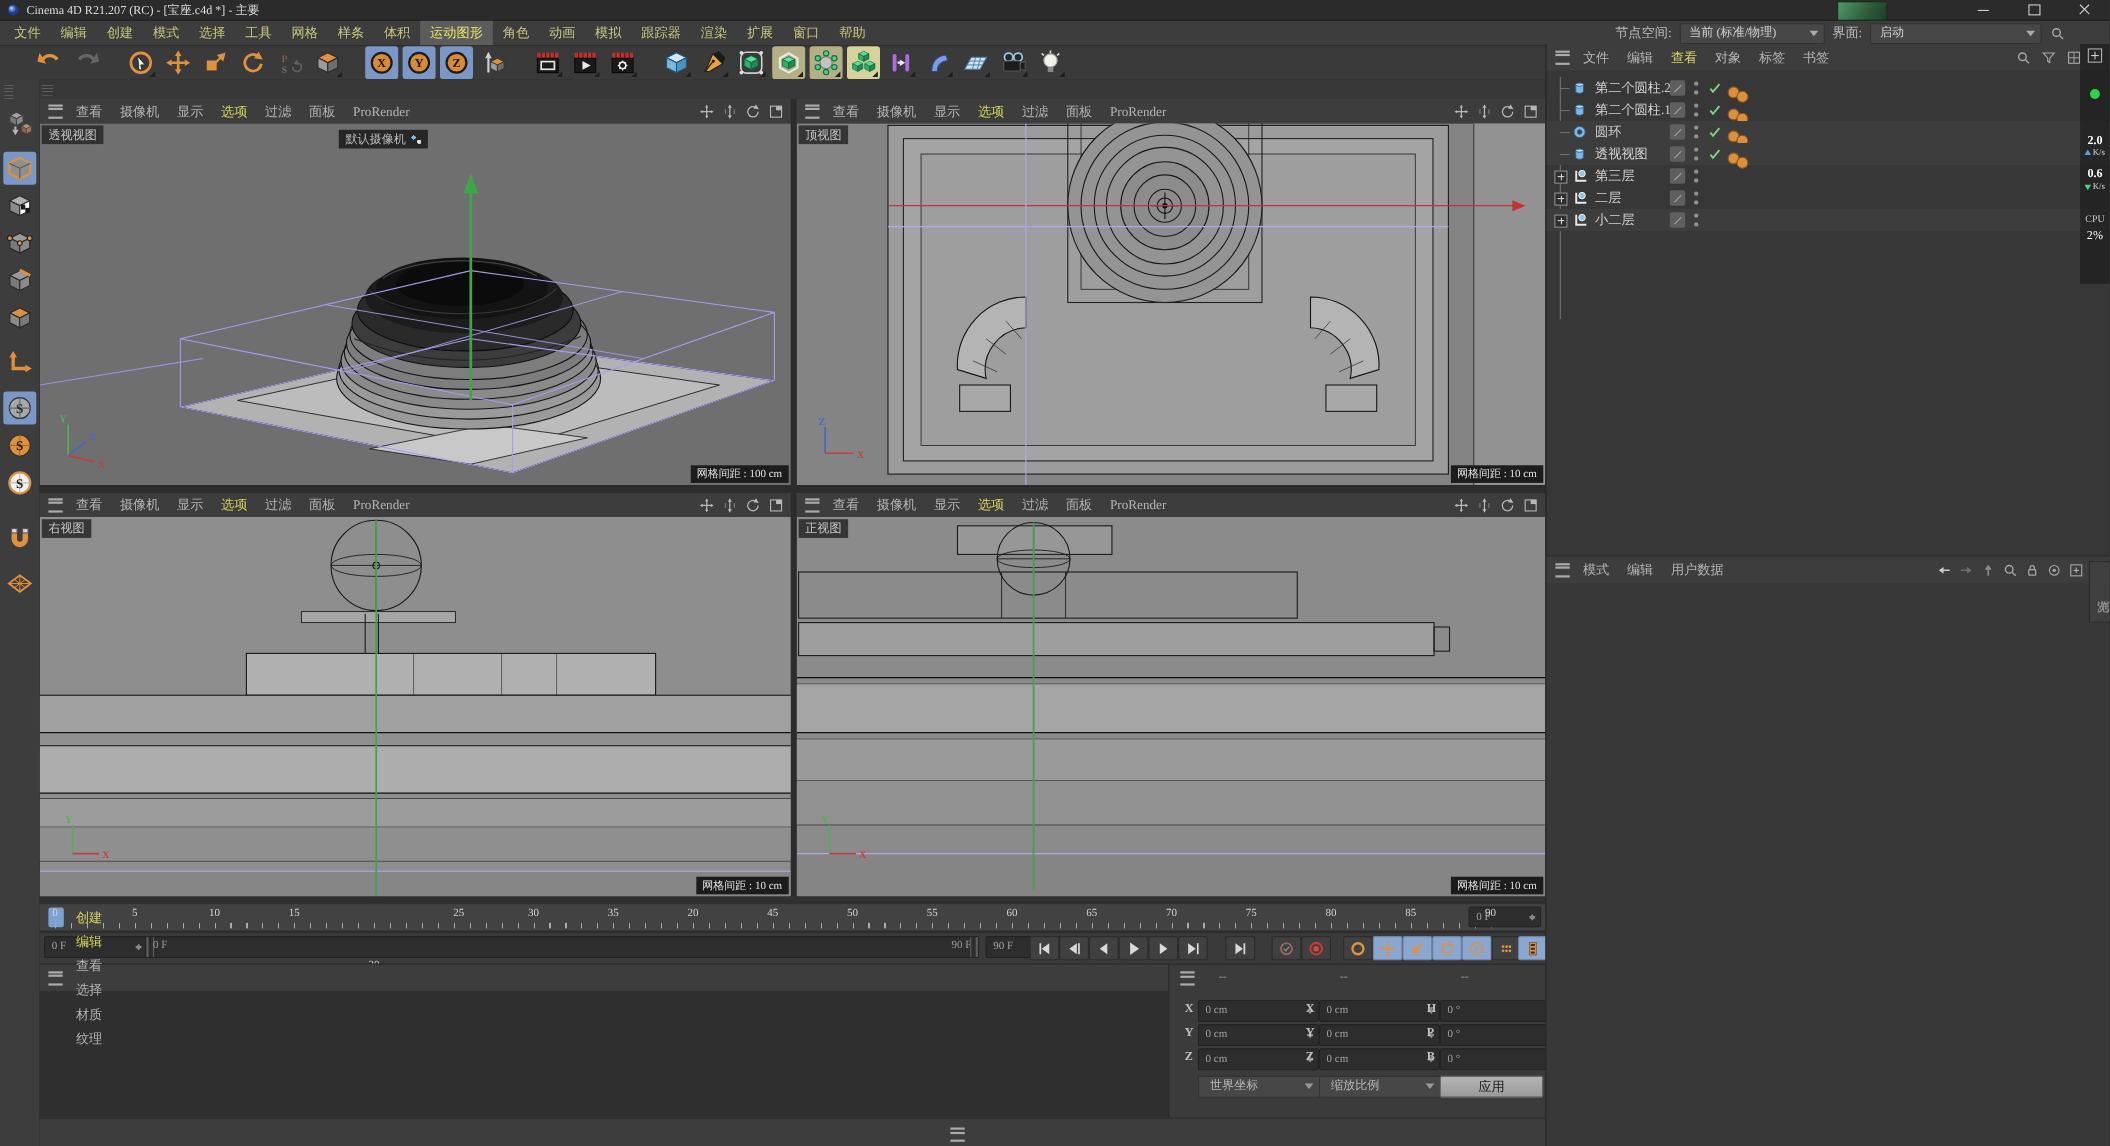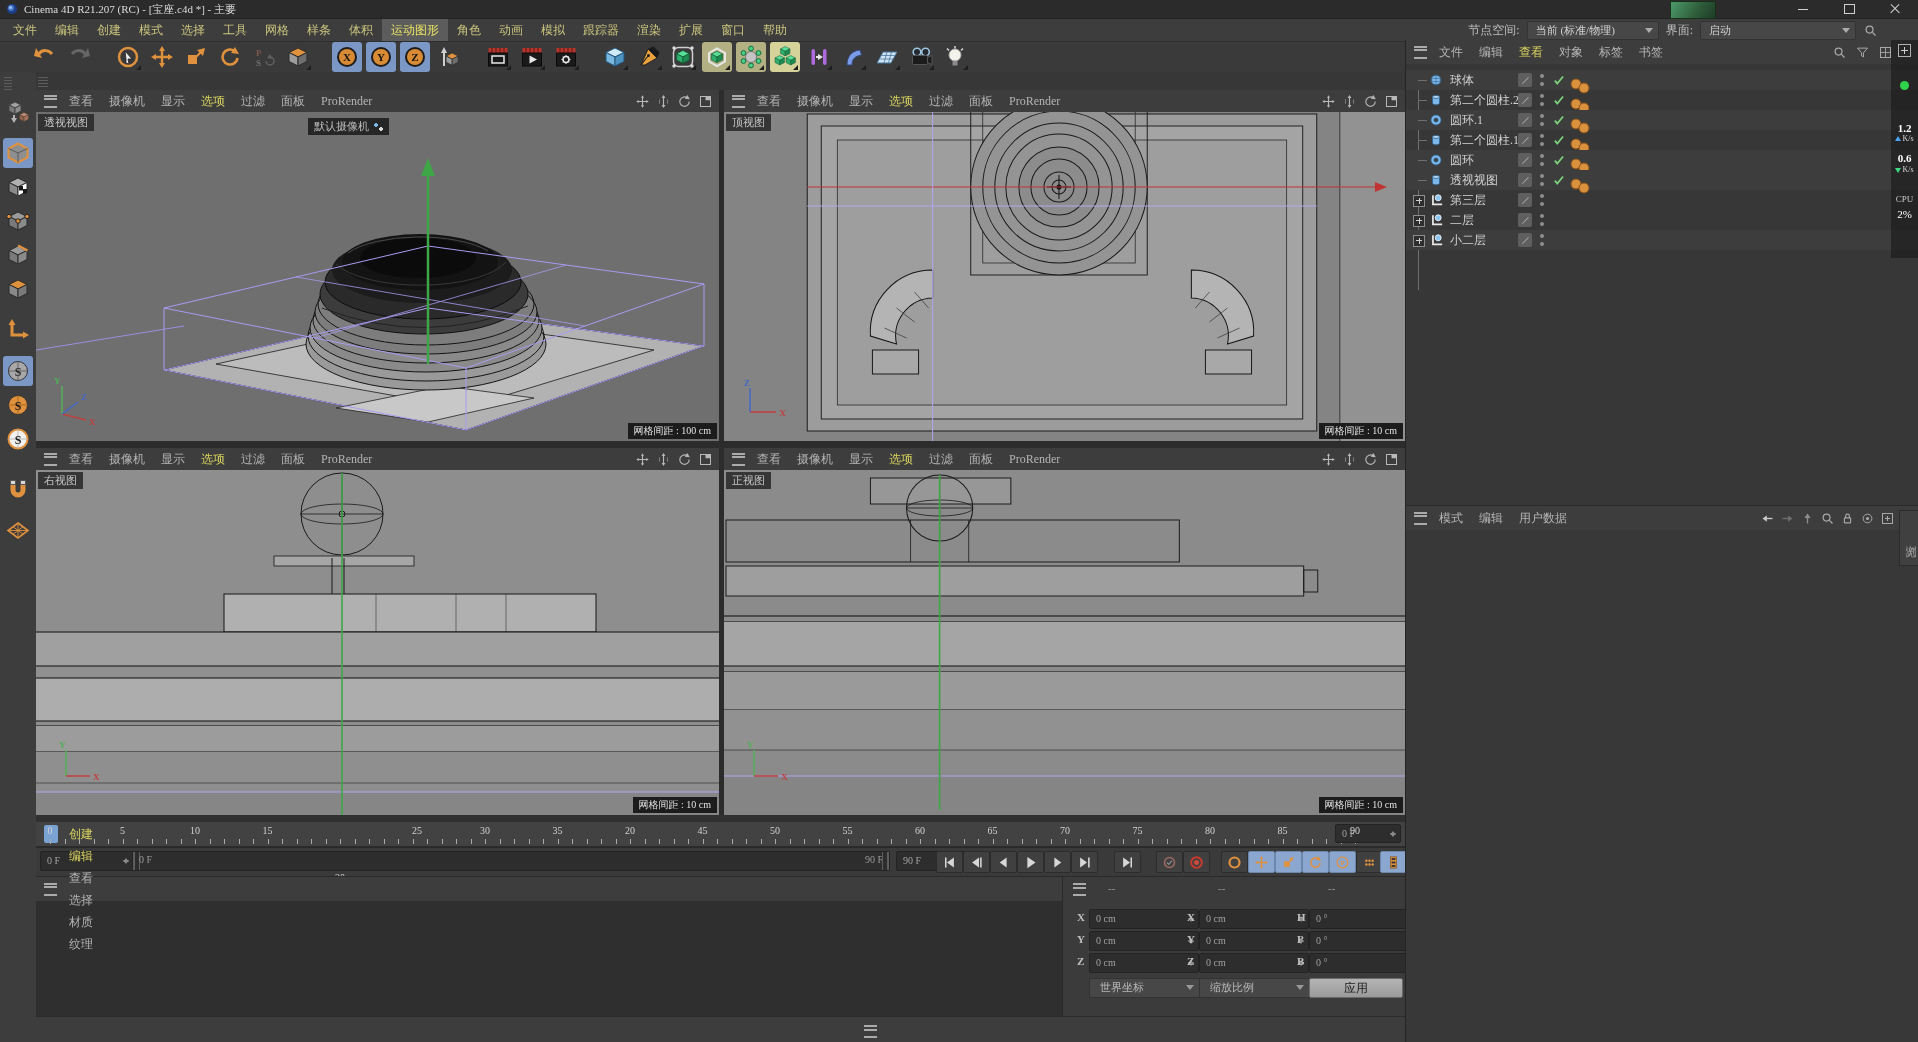--- a/index.html
+++ b/index.html
@@ -1064,44 +1064,20 @@
           </span>
           <span>
             <svg viewBox="0 0 24 24">
               <rect x="4" y="4" width="16" height="16" fill="none" stroke="#a8a8a8" stroke-width="1.6"></rect>
               <path d="M4 12h16M12 4v16" stroke="#a8a8a8" stroke-width="1.4"></path>
             </svg>
           </span>
         </div>
     </div>
     <div id="om-list">
-        <div class="om-row alt">
-          <span class="stub"></span>
-          <span class="oicon">
-            <svg viewBox="0 0 16 16">
-              <circle cx="8" cy="8" r="5.5" fill="#7db6e8" stroke="#31648c"></circle>
-              <ellipse cx="8" cy="8" rx="5.5" ry="2" fill="none" stroke="#31648c" stroke-width="0.7"></ellipse>
-              <path d="M8 2.5v11" stroke="#31648c" stroke-width="0.7"></path>
-            </svg>
-          </span>
-          <span class="oname">球体</span>
-          <span class="pencil"></span>
-          <span class="vdots"></span>
-          <span class="ocheck">
-            <svg viewBox="0 0 24 24">
-              <path d="M5 13l4 5 10-12" stroke="#7ed27e" stroke-width="3" fill="none"></path>
-            </svg>
-          </span>
-          <span class="otags">
-            <svg viewBox="0 0 22 20">
-              <circle cx="7" cy="10" r="5" fill="#d9913e" stroke="#8a5318"></circle>
-              <circle cx="15" cy="14" r="5" fill="#d9913e" stroke="#8a5318"></circle>
-            </svg>
-          </span>
-        </div>
         <div class="om-row">
           <span class="stub"></span>
           <span class="oicon">
             <svg viewBox="0 0 16 16">
               <path d="M4 4.5v7c0 1.1 1.8 2 4 2s4-.9 4-2v-7" fill="#7db6e8" stroke="#31648c"></path>
               <ellipse cx="8" cy="4.5" rx="4" ry="1.7" fill="#b4dcf4" stroke="#31648c"></ellipse>
             </svg>
           </span>
           <span class="oname">第二个圆柱.2</span>
           <span class="pencil"></span>
@@ -1111,74 +1087,51 @@
               <path d="M5 13l4 5 10-12" stroke="#7ed27e" stroke-width="3" fill="none"></path>
             </svg>
           </span>
           <span class="otags">
             <svg viewBox="0 0 22 20">
               <circle cx="7" cy="10" r="5" fill="#d9913e" stroke="#8a5318"></circle>
               <circle cx="15" cy="14" r="5" fill="#d9913e" stroke="#8a5318"></circle>
             </svg>
           </span>
         </div>
+        <div class="om-row">
+          <span class="stub"></span>
+          <span class="oicon">
+            <svg viewBox="0 0 16 16">
+              <path d="M4 4.5v7c0 1.1 1.8 2 4 2s4-.9 4-2v-7" fill="#7db6e8" stroke="#31648c"></path>
+              <ellipse cx="8" cy="4.5" rx="4" ry="1.7" fill="#b4dcf4" stroke="#31648c"></ellipse>
+            </svg>
+          </span>
+          <span class="oname">第二个圆柱.1</span>
+          <span class="pencil"></span>
+          <span class="vdots"></span>
+          <span class="ocheck">
+            <svg viewBox="0 0 24 24">
+              <path d="M5 13l4 5 10-12" stroke="#7ed27e" stroke-width="3" fill="none"></path>
+            </svg>
+          </span>
+          <span class="otags">
+            <svg viewBox="0 0 22 20">
+              <circle cx="7" cy="10" r="5" fill="#d9913e" stroke="#8a5318"></circle>
+              <circle cx="15" cy="14" r="5" fill="#d9913e" stroke="#8a5318"></circle>
+            </svg>
+          </span>
+        </div>
         <div class="om-row alt">
           <span class="stub"></span>
           <span class="oicon">
             <svg viewBox="0 0 16 16">
               <circle cx="8" cy="8" r="5.8" fill="#7db6e8" stroke="#31648c"></circle>
               <circle cx="8" cy="8" r="2.4" fill="#3a3a3a" stroke="#31648c"></circle>
             </svg>
           </span>
-          <span class="oname">圆环.1</span>
-          <span class="pencil"></span>
-          <span class="vdots"></span>
-          <span class="ocheck">
-            <svg viewBox="0 0 24 24">
-              <path d="M5 13l4 5 10-12" stroke="#7ed27e" stroke-width="3" fill="none"></path>
-            </svg>
-          </span>
-          <span class="otags">
-            <svg viewBox="0 0 22 20">
-              <circle cx="7" cy="10" r="5" fill="#d9913e" stroke="#8a5318"></circle>
-              <circle cx="15" cy="14" r="5" fill="#d9913e" stroke="#8a5318"></circle>
-            </svg>
-          </span>
-        </div>
-        <div class="om-row">
-          <span class="stub"></span>
-          <span class="oicon">
-            <svg viewBox="0 0 16 16">
-              <path d="M4 4.5v7c0 1.1 1.8 2 4 2s4-.9 4-2v-7" fill="#7db6e8" stroke="#31648c"></path>
-              <ellipse cx="8" cy="4.5" rx="4" ry="1.7" fill="#b4dcf4" stroke="#31648c"></ellipse>
-            </svg>
-          </span>
-          <span class="oname">第二个圆柱.1</span>
-          <span class="pencil"></span>
-          <span class="vdots"></span>
-          <span class="ocheck">
-            <svg viewBox="0 0 24 24">
-              <path d="M5 13l4 5 10-12" stroke="#7ed27e" stroke-width="3" fill="none"></path>
-            </svg>
-          </span>
-          <span class="otags">
-            <svg viewBox="0 0 22 20">
-              <circle cx="7" cy="10" r="5" fill="#d9913e" stroke="#8a5318"></circle>
-              <circle cx="15" cy="14" r="5" fill="#d9913e" stroke="#8a5318"></circle>
-            </svg>
-          </span>
-        </div>
-        <div class="om-row alt">
-          <span class="stub"></span>
-          <span class="oicon">
-            <svg viewBox="0 0 16 16">
-              <circle cx="8" cy="8" r="5.8" fill="#7db6e8" stroke="#31648c"></circle>
-              <circle cx="8" cy="8" r="2.4" fill="#3a3a3a" stroke="#31648c"></circle>
-            </svg>
-          </span>
           <span class="oname">圆环</span>
           <span class="pencil"></span>
           <span class="vdots"></span>
           <span class="ocheck">
             <svg viewBox="0 0 24 24">
               <path d="M5 13l4 5 10-12" stroke="#7ed27e" stroke-width="3" fill="none"></path>
             </svg>
           </span>
           <span class="otags">
             <svg viewBox="0 0 22 20">
@@ -1300,21 +1253,21 @@
         </div>
     </div>
     <div id="attr-body"></div>
     <div id="side-tab">浏览</div>
   </div>
 
   <div id="monitor">
     <div class="plus"></div>
     <div class="gdot"></div>
     <div id="mon-up">
-      <div class="num">1.2</div>
+      <div class="num">2.0</div>
       <div class="unit">
           <span class="up-arrow"></span>
           <span>K/s</span>
         </div>
     </div>
     <div id="mon-down">
       <div class="num">0.6</div>
       <div class="unit">
           <span class="down-arrow"></span>
           <span>K/s</span>

